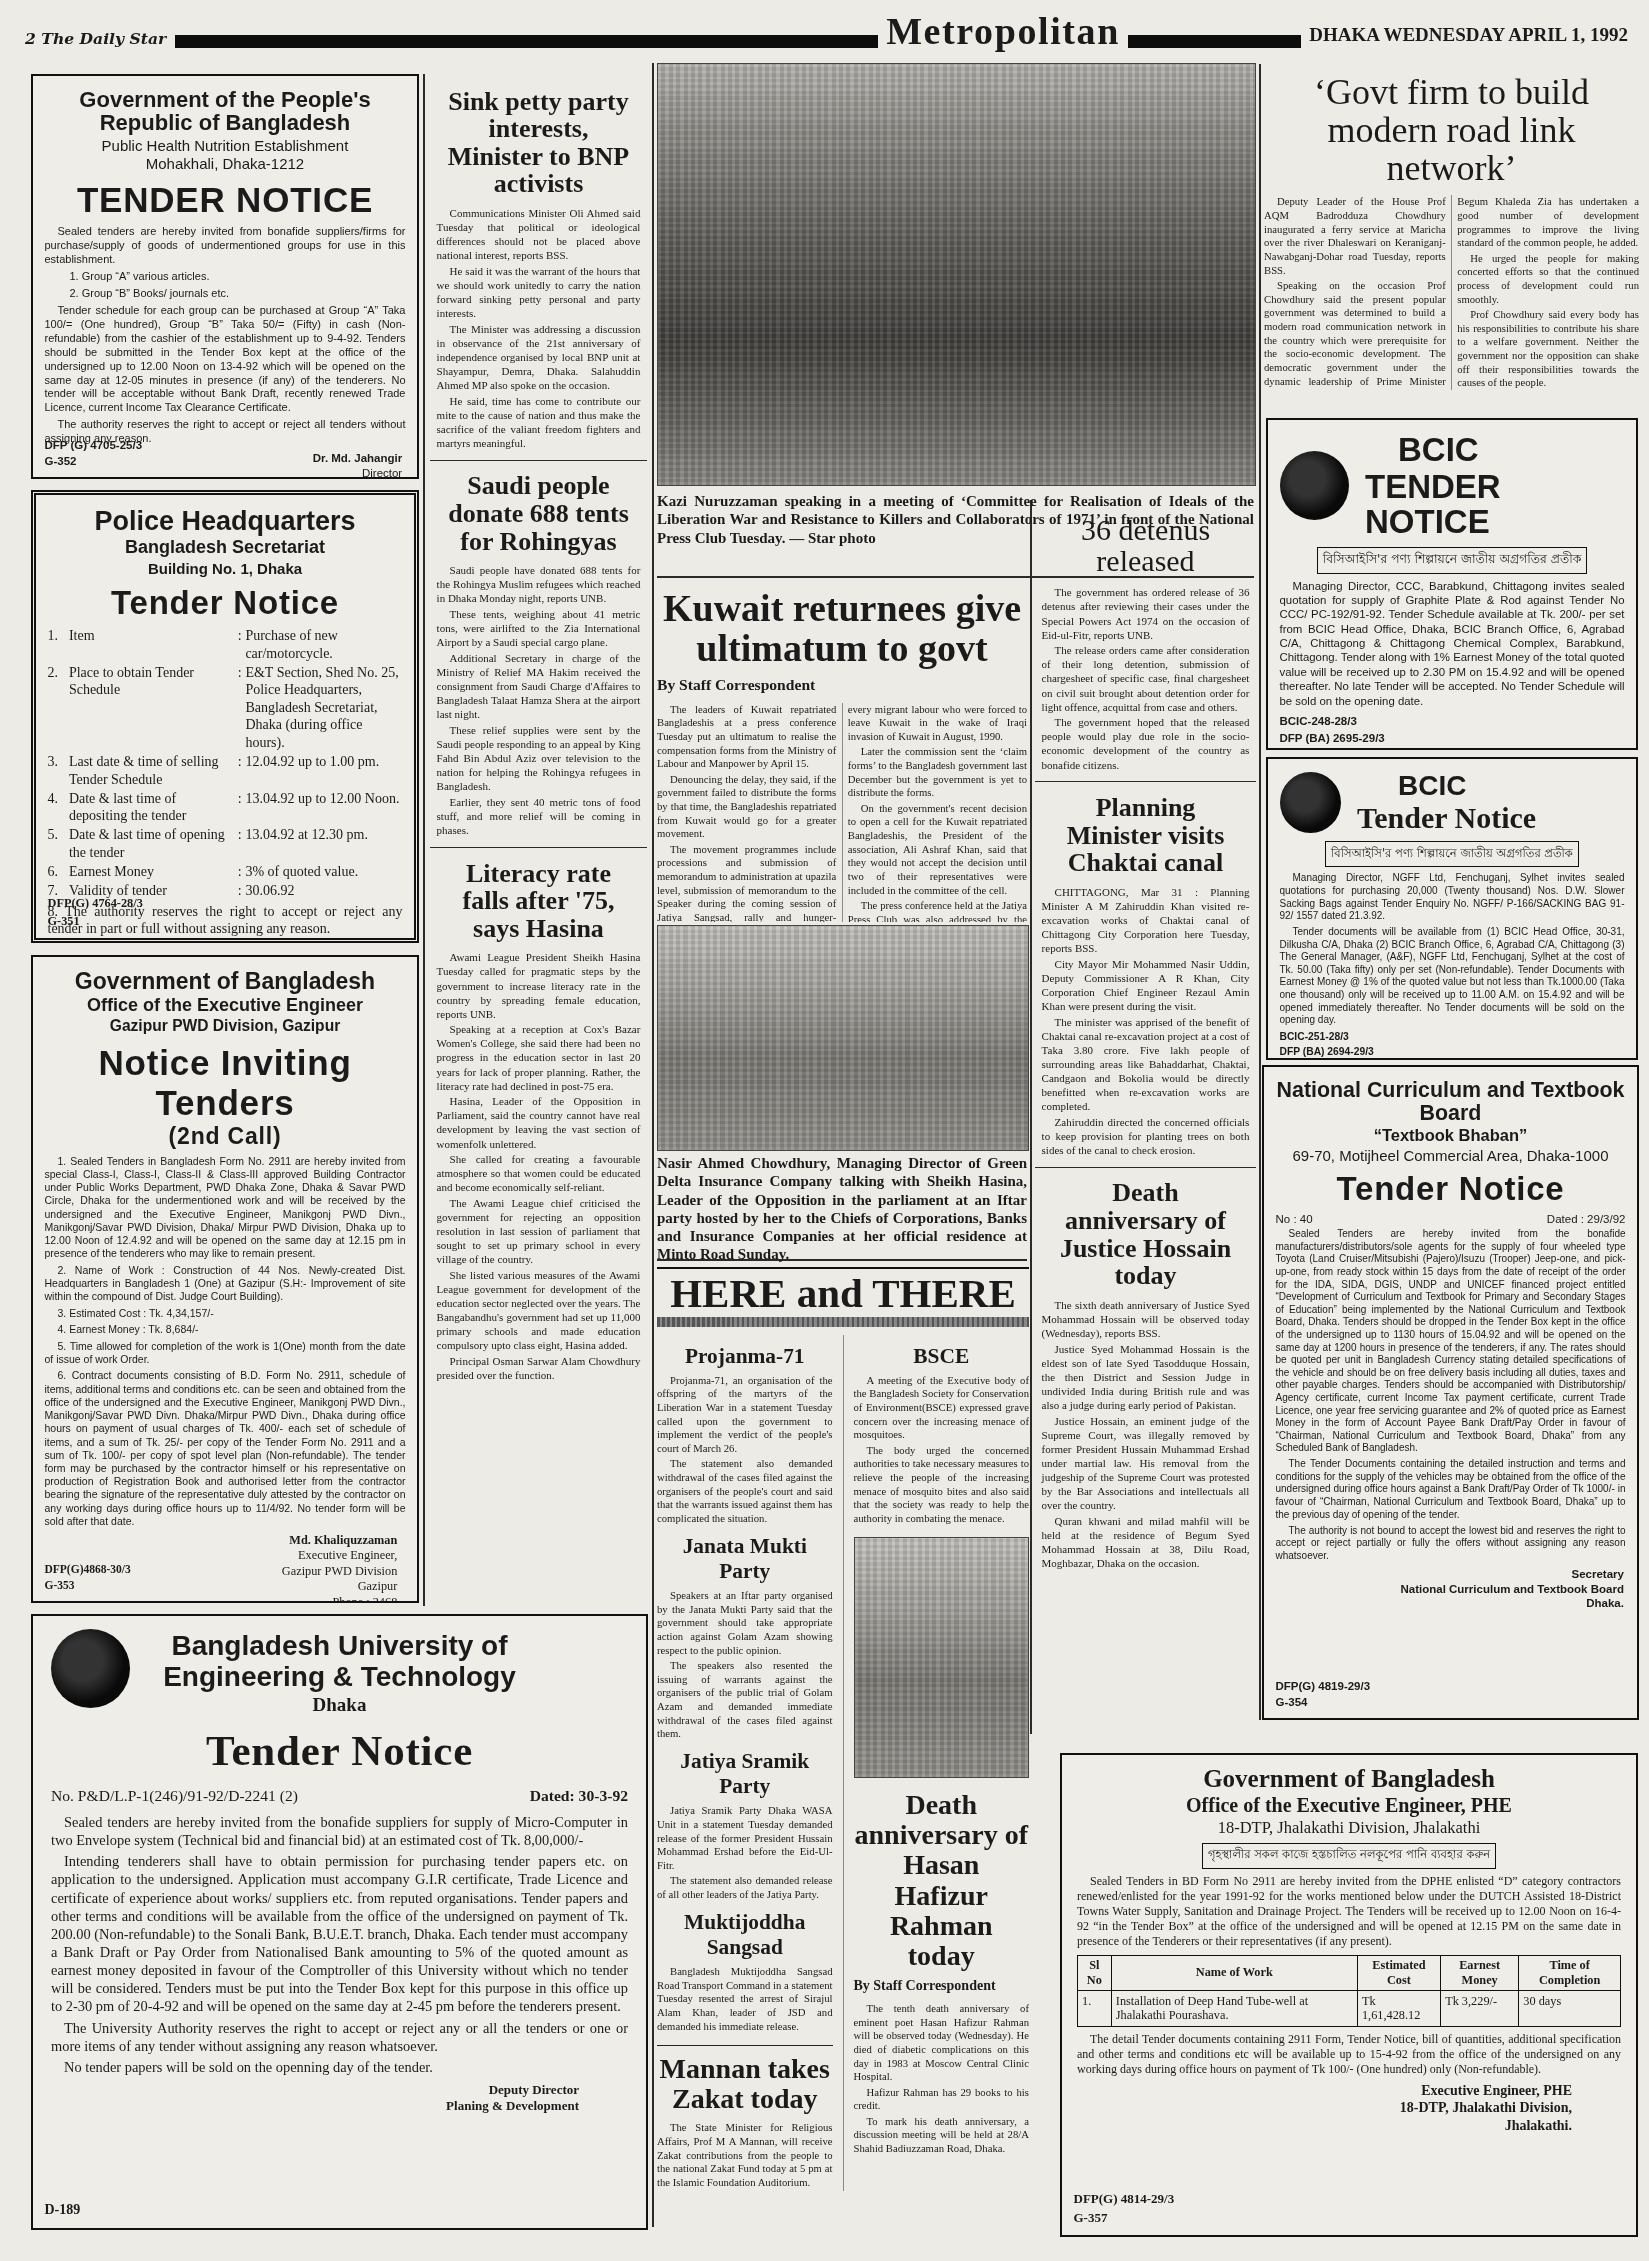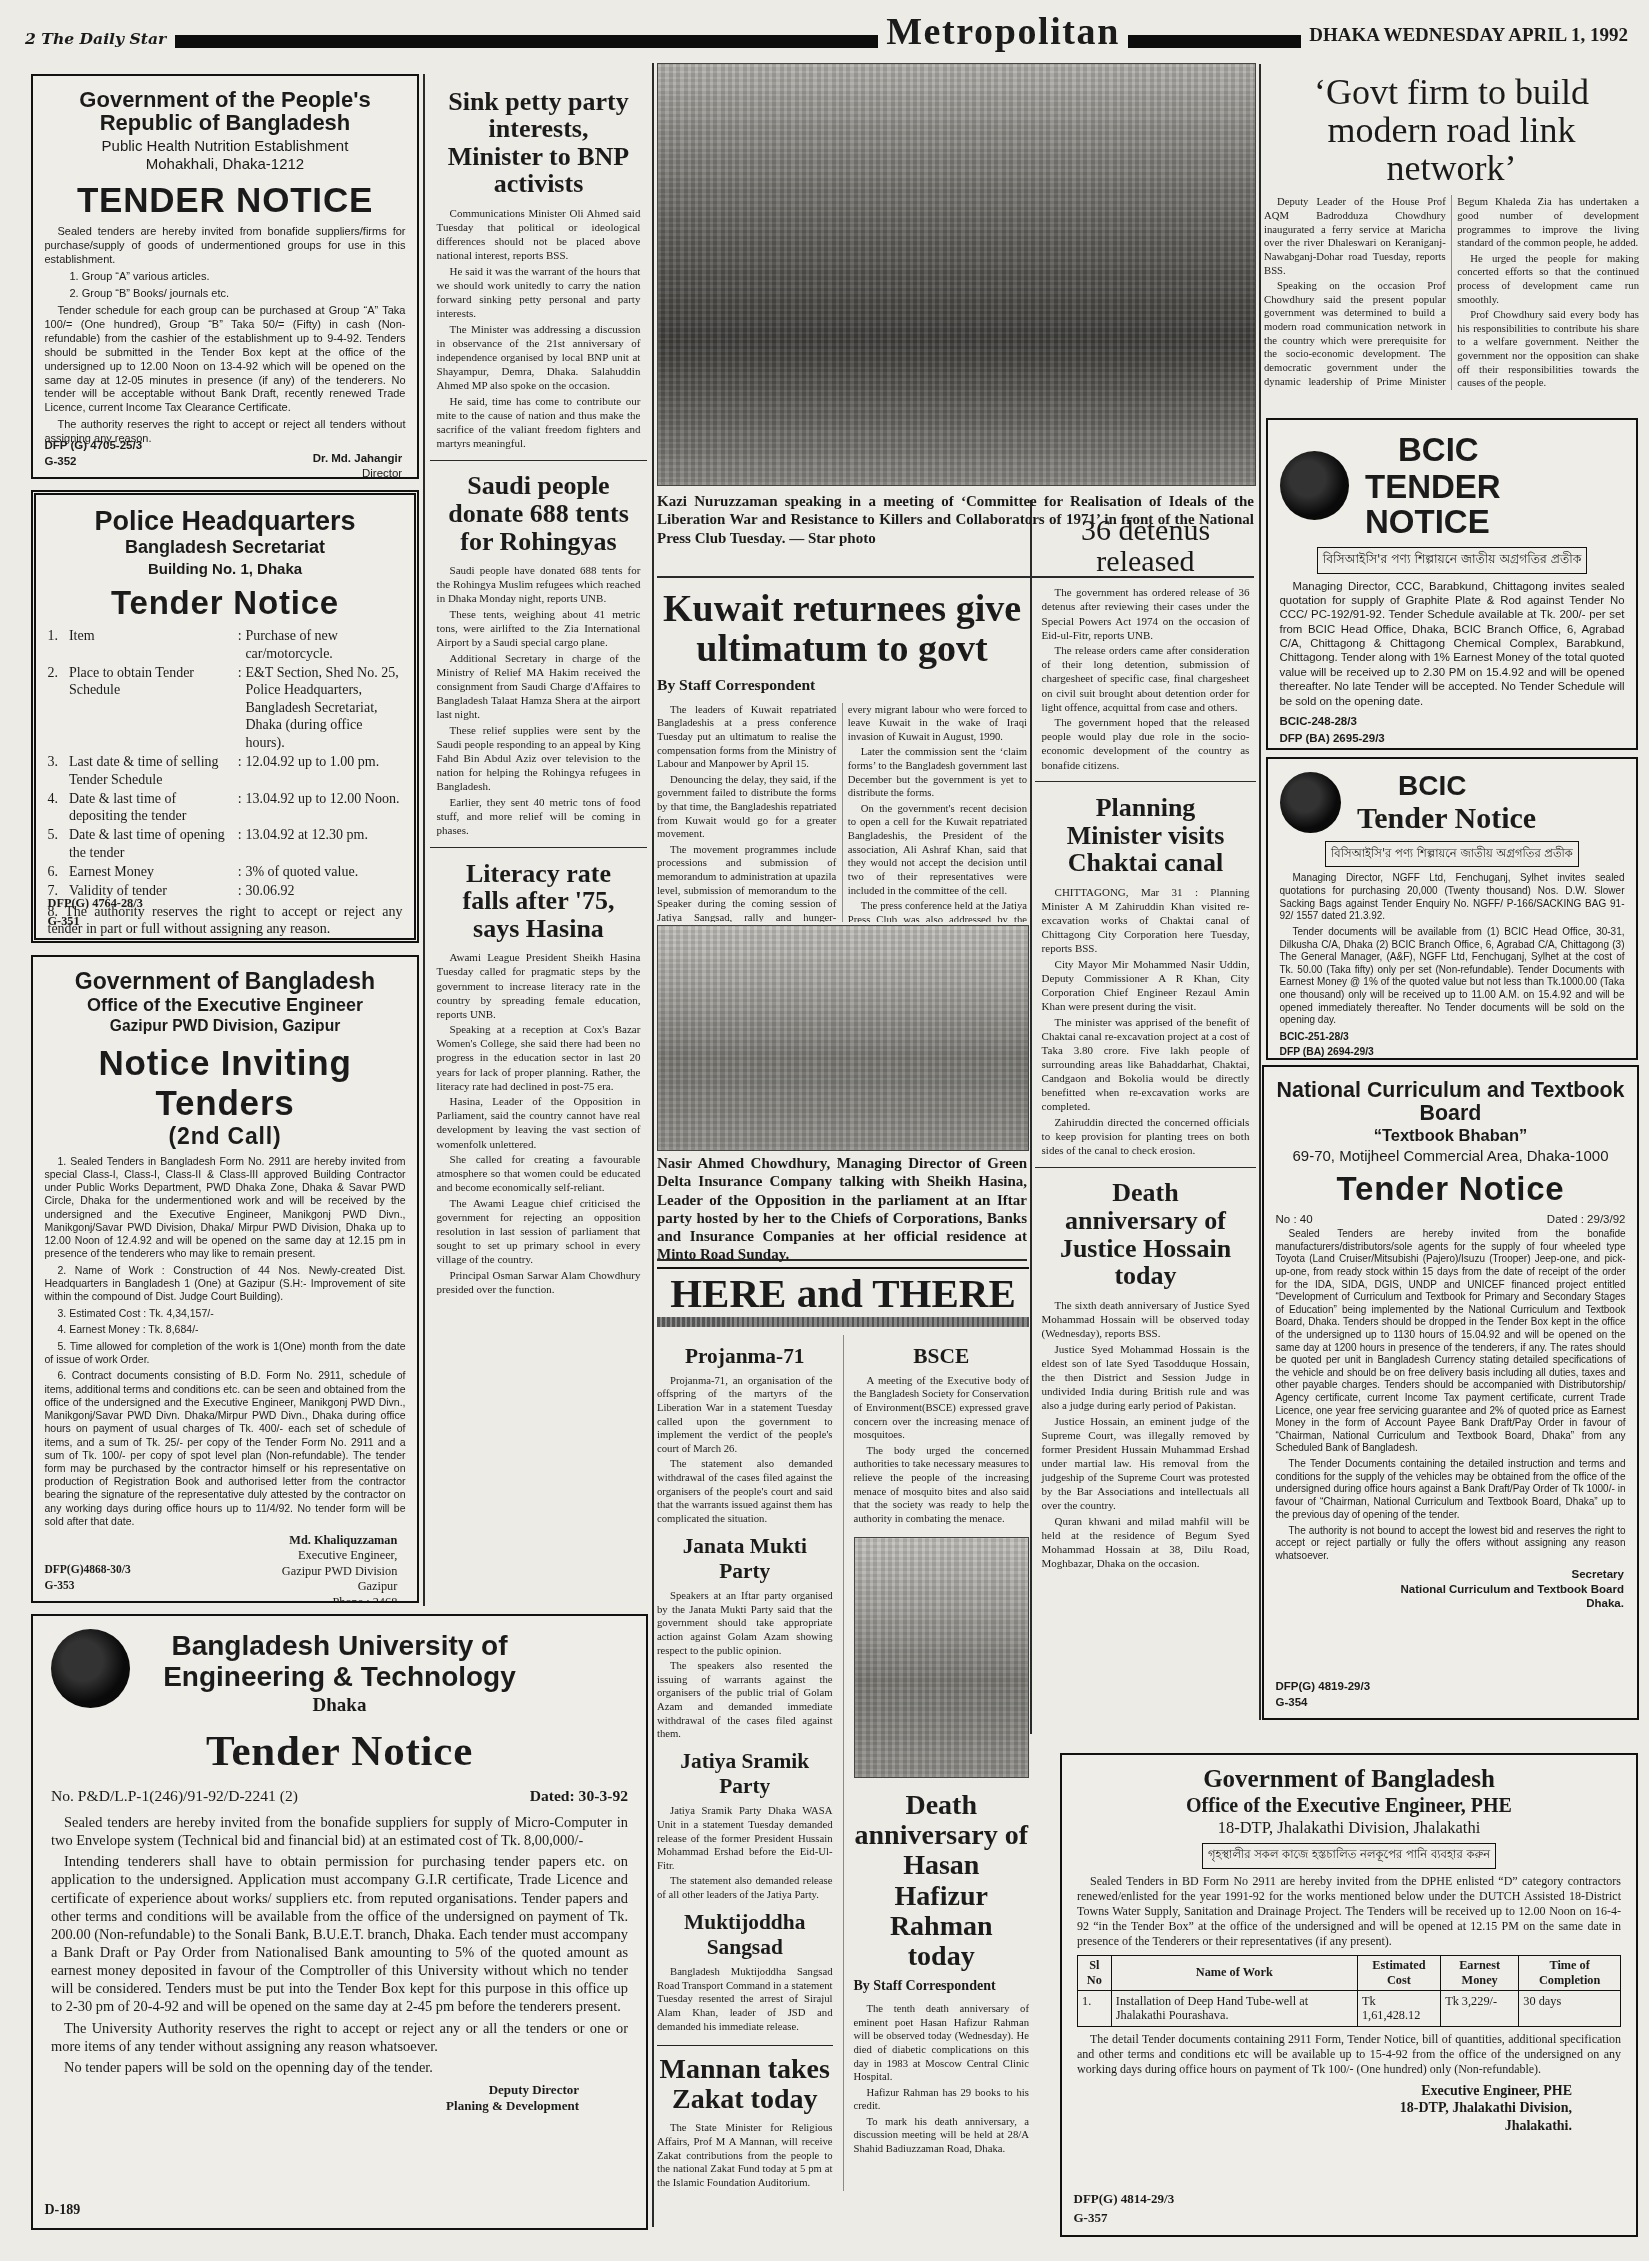--- a/index.html
+++ b/index.html
@@ -252,20 +252,21 @@
       </div>
     </div>
     <div class="art">
       <div class="headline h-md">Literacy rate falls after '75, says Hasina</div>
       <div class="body body-md">
         <p>Awami League President Sheikh Hasina Tuesday called for pragmatic steps by the government to increase literacy rate in the country by spreading female education, reports UNB.</p>
         <p>Speaking at a reception at Cox's Bazar Women's College, she said there had been no progress in the education sector in last 20 years for lack of proper planning. Rather, the literacy rate had declined in post-75 era.</p>
         <p>Hasina, Leader of the Opposition in Parliament, said the country cannot have real development by leaving the vast section of womenfolk unlettered.</p>
         <p>She called for creating a favourable atmosphere so that women could be educated and become economically self-reliant.</p>
         <p>The Awami League chief criticised the government for rejecting an opposition resolution in last session of parliament that sought to set up primary school in every village of the country.</p>
+        <p>She listed various measures of the Awami League government for development of the education sector neglected over the years. The Bangabandhu's government had set up 11,000 primary schools and made education compulsory upto class eight, Hasina added.</p>
         <p>Principal Osman Sarwar Alam Chowdhury presided over the function.</p>
       </div>
     </div>
   </div>
 
   <div class="photo" style="left:657px;top:63px;width:597px;height:421px;"></div>
   <div class="caption" style="left:657px;top:492px;width:597px;height:79px;">Kazi Nuruzzaman speaking in a meeting of ‘Committee for Realisation of Ideals of the Liberation War and Resistance to Killers and Collaborators of 1971’ in front of the National Press Club Tuesday.  — Star photo</div>
 
   <div class="flow" style="left:657px;top:581px;width:370px;height:341px;">
     <div class="headline h-xl">Kuwait returnees give ultimatum to govt</div>
@@ -358,21 +359,21 @@
         <p>Quran khwani and milad mahfil will be held at the residence of Begum Syed Mohammad Hossain at 38, Dilu Road, Moghbazar, Dhaka on the occasion.</p>
       </div>
     </div>
   </div>
 
   <div class="flow" style="left:1264px;top:66px;width:375px;height:349px;">
     <div class="headline h-xl" style="font-weight:normal;font-size:36px;">‘Govt firm to build modern road link network’</div>
     <div class="body twocol" style="margin-top:6.6px;">
       <p>Deputy Leader of the House Prof AQM Badrodduza Chowdhury inaugurated a ferry service at Maricha over the river Dhaleswari on Keraniganj-Nawabganj-Dohar road Tuesday, reports BSS.</p>
       <p>Speaking on the occasion Prof Chowdhury said the present popular government was determined to build a modern road communication network in the country which were prerequisite for the socio-economic development. The democratic government under the dynamic leadership of Prime Minister Begum Khaleda Zia has undertaken a good number of development programmes to improve the living standard of the common people, he added.</p>
-      <p>He urged the people for making concerted efforts so that the continued process of development came run smoothly.</p>
+      <p>He urged the people for making concerted efforts so that the continued process of development could run smoothly.</p>
       <p>Prof Chowdhury said every body has his responsibilities to contribute his share to a welfare government. Neither the government nor the opposition can shake off their responsibilities towards the causes of the people.</p>
     </div>
   </div>
 
   <div class="adbox" style="left:1266px;top:418px;width:372px;height:332px;">
     <div style="display:flex;align-items:center;gap:16.5px;">
       <div class="seal" style="width:69px;height:69px;"></div>
       <div style="flex:1;text-align:center;">
         <div class="ad-title" style="font-size:33px;text-align:left;padding-left:33px;">BCIC</div>
         <div class="ad-title" style="font-size:33px;text-align:left;">TENDER NOTICE</div>

